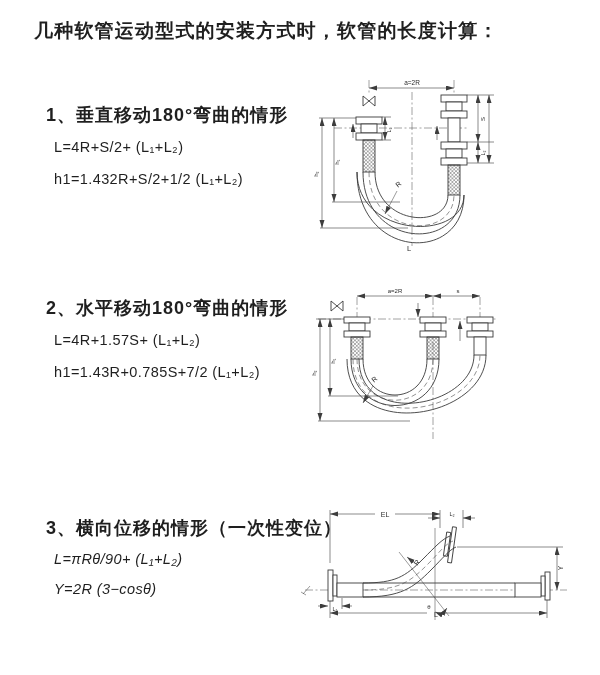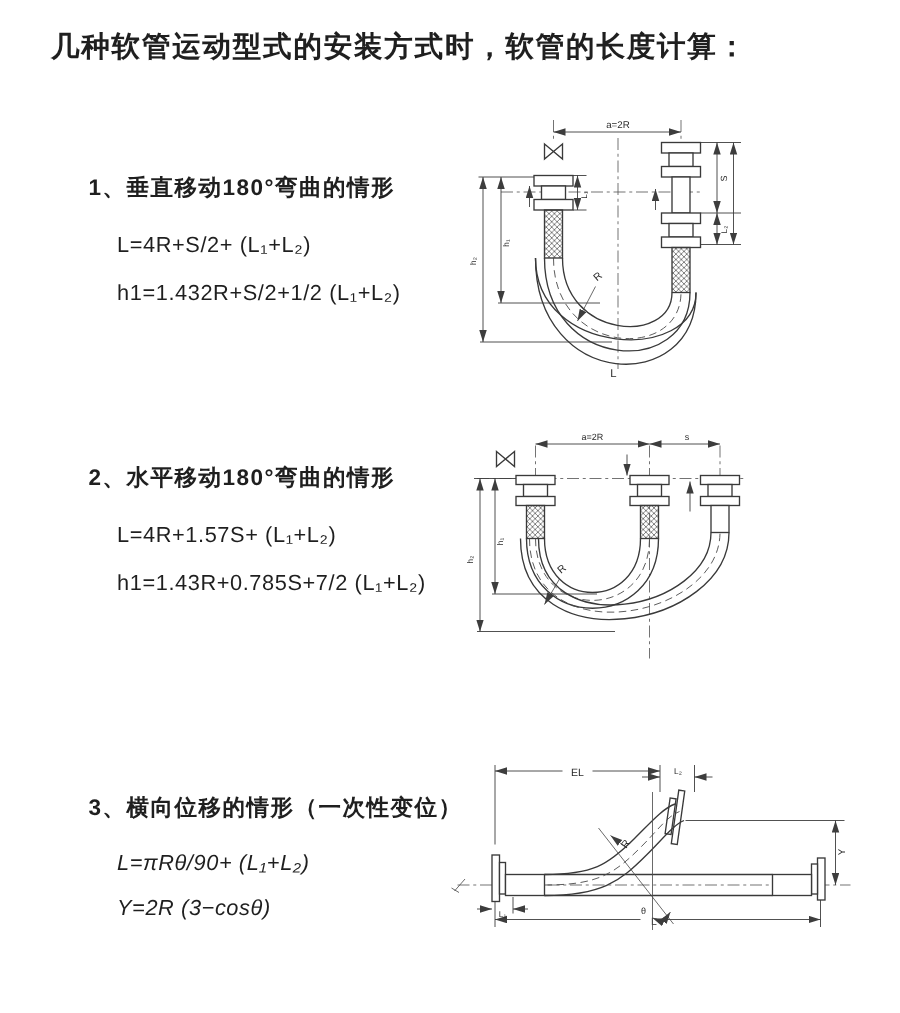--- a/index.html
+++ b/index.html
@@ -7,23 +7,23 @@
     width:600px;height:675px;background:#ffffff;position:relative;overflow:hidden;
     font-family:"Liberation Sans","DejaVu Sans",sans-serif;color:#1f1f1f;
   }
   .abs{position:absolute;}
   h1.title{
     left:34px;top:18px;margin:0;font-size:19px;font-weight:bold;
     letter-spacing:1.2px;white-space:nowrap;
   }
   section.sec{position:absolute;margin:0;}
   .sec h2{
-    margin:13px;font-size:15px;font-weight:bold;letter-spacing:1px;white-space:nowrap;
+    margin:0;font-size:18px;font-weight:bold;letter-spacing:1px;white-space:nowrap;
   }
-  .formulas{margin:4px 0 0 32px;}
+  .formulas{margin:4px 0 0 8px;}
   .formulas p{
     margin:0;font-size:14.5px;font-weight:400;letter-spacing:.4px;
     line-height:32px;height:32px;white-space:nowrap;
   }
   .sec.tight .formulas p{line-height:30px;height:30px;font-style:italic;}
   #sec1{left:46px;top:103px;}
   #sec2{left:46px;top:296px;}
   #sec3{left:46px;top:516px;}
   .dwg{position:absolute;}
   #d1{left:312px;top:74px;}

